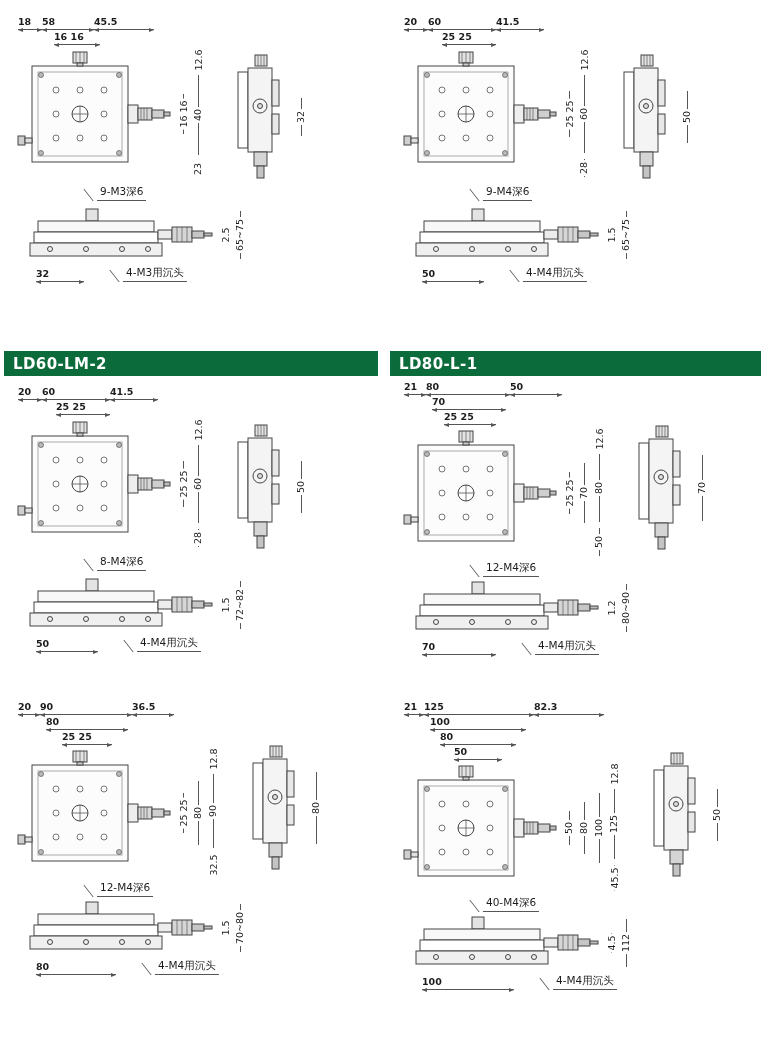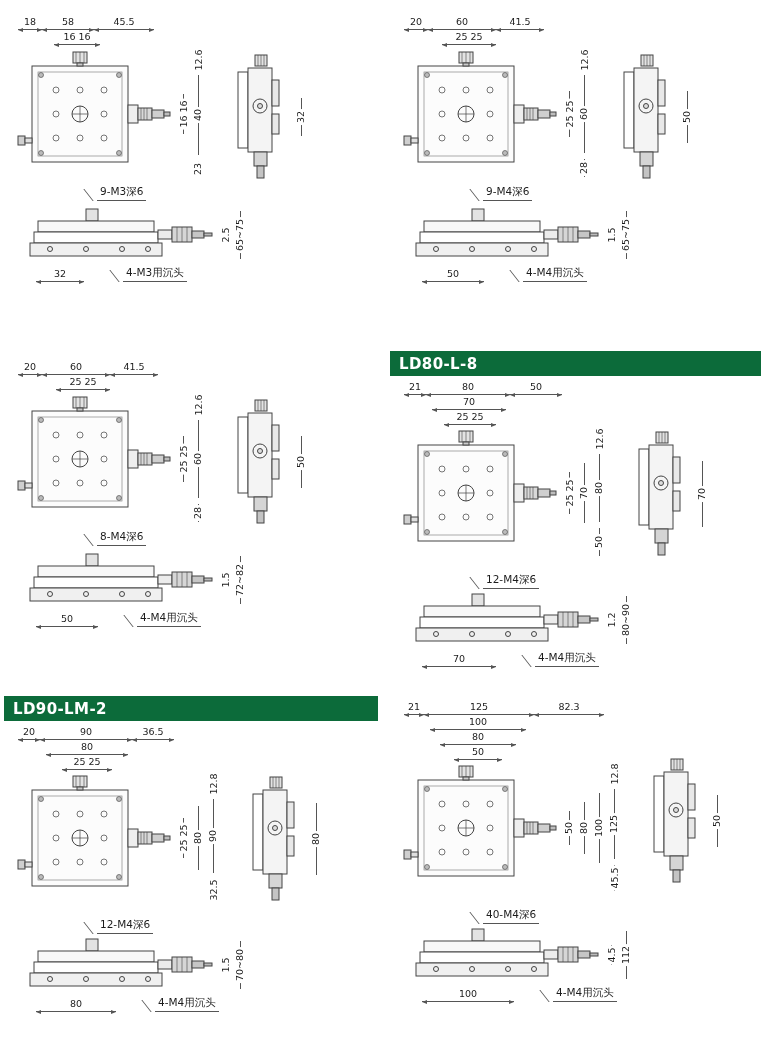--- a/index.html
+++ b/index.html
@@ -18,22 +18,22 @@
     height:25px; background:var(--green); color:#fff; font-weight:bold;
     font-size:15px; display:flex; align-items:center; padding-left:9px;
     letter-spacing:.4px; flex:0 0 25px;
   }
   .draw{ flex:1; position:relative; }
 
   .planzone{ display:flex; margin:9px 0 0 12px; }
   .plancol{ display:flex; flex-direction:column; }
   .dimrow{ display:flex; height:15px; align-items:flex-end; }
   .dim{
-    position:relative; font-size:9.5px; line-height:12px; text-align:center;
-    border-bottom:1px solid var(--line); height:14px; white-space:nowrap;
+    position:relative; font-size:9.5px; line-height:12px; 
+    border-bottom:1px solid var(--line); height:14px; white-space:nowrap;font-weight:bold;
   }
   .dim::before,.dim::after{
     content:""; position:absolute; bottom:-3px;
     border-top:2.5px solid transparent; border-bottom:2.5px solid transparent;
   }
   .dim::before{ left:0; border-right:5px solid var(--line); }
   .dim::after{ right:0; border-left:5px solid var(--line); }
 
   .stagerow{ display:flex; height:132px; margin-top:3px; }
   .stageplan{ width:160px; height:132px; }
@@ -56,21 +56,21 @@
 
   .frontzone{ margin:5px 0 0 24px; }
   .frontrow{ display:flex; align-items:center; }
   .frontview{ width:190px; height:58px; }
   .frontbottom{ display:flex; align-items:flex-end; margin-left:8px; height:18px; }
   .frontbottom .dim{ margin-right:16px; }
   .frontbottom .callout{ margin:0; height:16px; }
 
   .dense .planzone{ margin-top:4px; }
   .dense .stagerow{ margin-top:2px; }
-  .dense .callout{ margin-top:14px; height:16px; }
+  .dense .callout{ margin-top:2px; height:16px; }
   .dense .frontzone{ margin-top:2px; }
 </style>
 </head>
 <body>
 
 <svg width="0" height="0" style="position:absolute">
   <defs>
     <g id="sym-plan" stroke="#444" fill="none" stroke-width="1">
       <rect x="16" y="18" width="96" height="96" fill="#fcfcfc"></rect>
       <rect x="22" y="24" width="84" height="84" stroke="#888" stroke-width="0.7"></rect>
@@ -278,20 +278,23 @@
           <span class="callout">
             <span class="lead"></span>
             <span class="ctext">4-M4用沉头</span>
           </span>
         </div>
       </div>
     </div>
   </section>
 
   <section class="panel">
+    <div class="hdr">
+      <span>LD60-LM-2</span>
+    </div>
     <div class="draw">
       <div class="planzone">
         <div class="plancol">
           <div class="dimrow" style="margin-left:2px">
             <span class="dim" style="width:24px">20</span>
             <span class="dim" style="width:68px">60</span>
             <span class="dim" style="width:48px">41.5</span>
           </div>
           <div class="dimrow" style="margin-left:40px">
             <span class="dim" style="width:54px">25 25</span>
@@ -349,21 +352,21 @@
             <span class="lead"></span>
             <span class="ctext">4-M4用沉头</span>
           </span>
         </div>
       </div>
     </div>
   </section>
 
   <section class="panel dense">
     <div class="hdr">
-      <span>LD80-L-8</span>
+      <span>LD80-L-1</span>
     </div>
     <div class="draw">
       <div class="planzone">
         <div class="plancol">
           <div class="dimrow" style="margin-left:2px">
             <span class="dim" style="width:22px">21</span>
             <span class="dim" style="width:84px">80</span>
             <span class="dim" style="width:52px">50</span>
           </div>
           <div class="dimrow" style="margin-left:30px">
@@ -427,23 +430,20 @@
           <span class="callout">
             <span class="lead"></span>
             <span class="ctext">4-M4用沉头</span>
           </span>
         </div>
       </div>
     </div>
   </section>
 
   <section class="panel dense">
-    <div class="hdr">
-      <span>LD90-LM-2</span>
-    </div>
     <div class="draw">
       <div class="planzone">
         <div class="plancol">
           <div class="dimrow" style="margin-left:2px">
             <span class="dim" style="width:22px">20</span>
             <span class="dim" style="width:92px">90</span>
             <span class="dim" style="width:42px">36.5</span>
           </div>
           <div class="dimrow" style="margin-left:30px">
             <span class="dim" style="width:82px">80</span>

